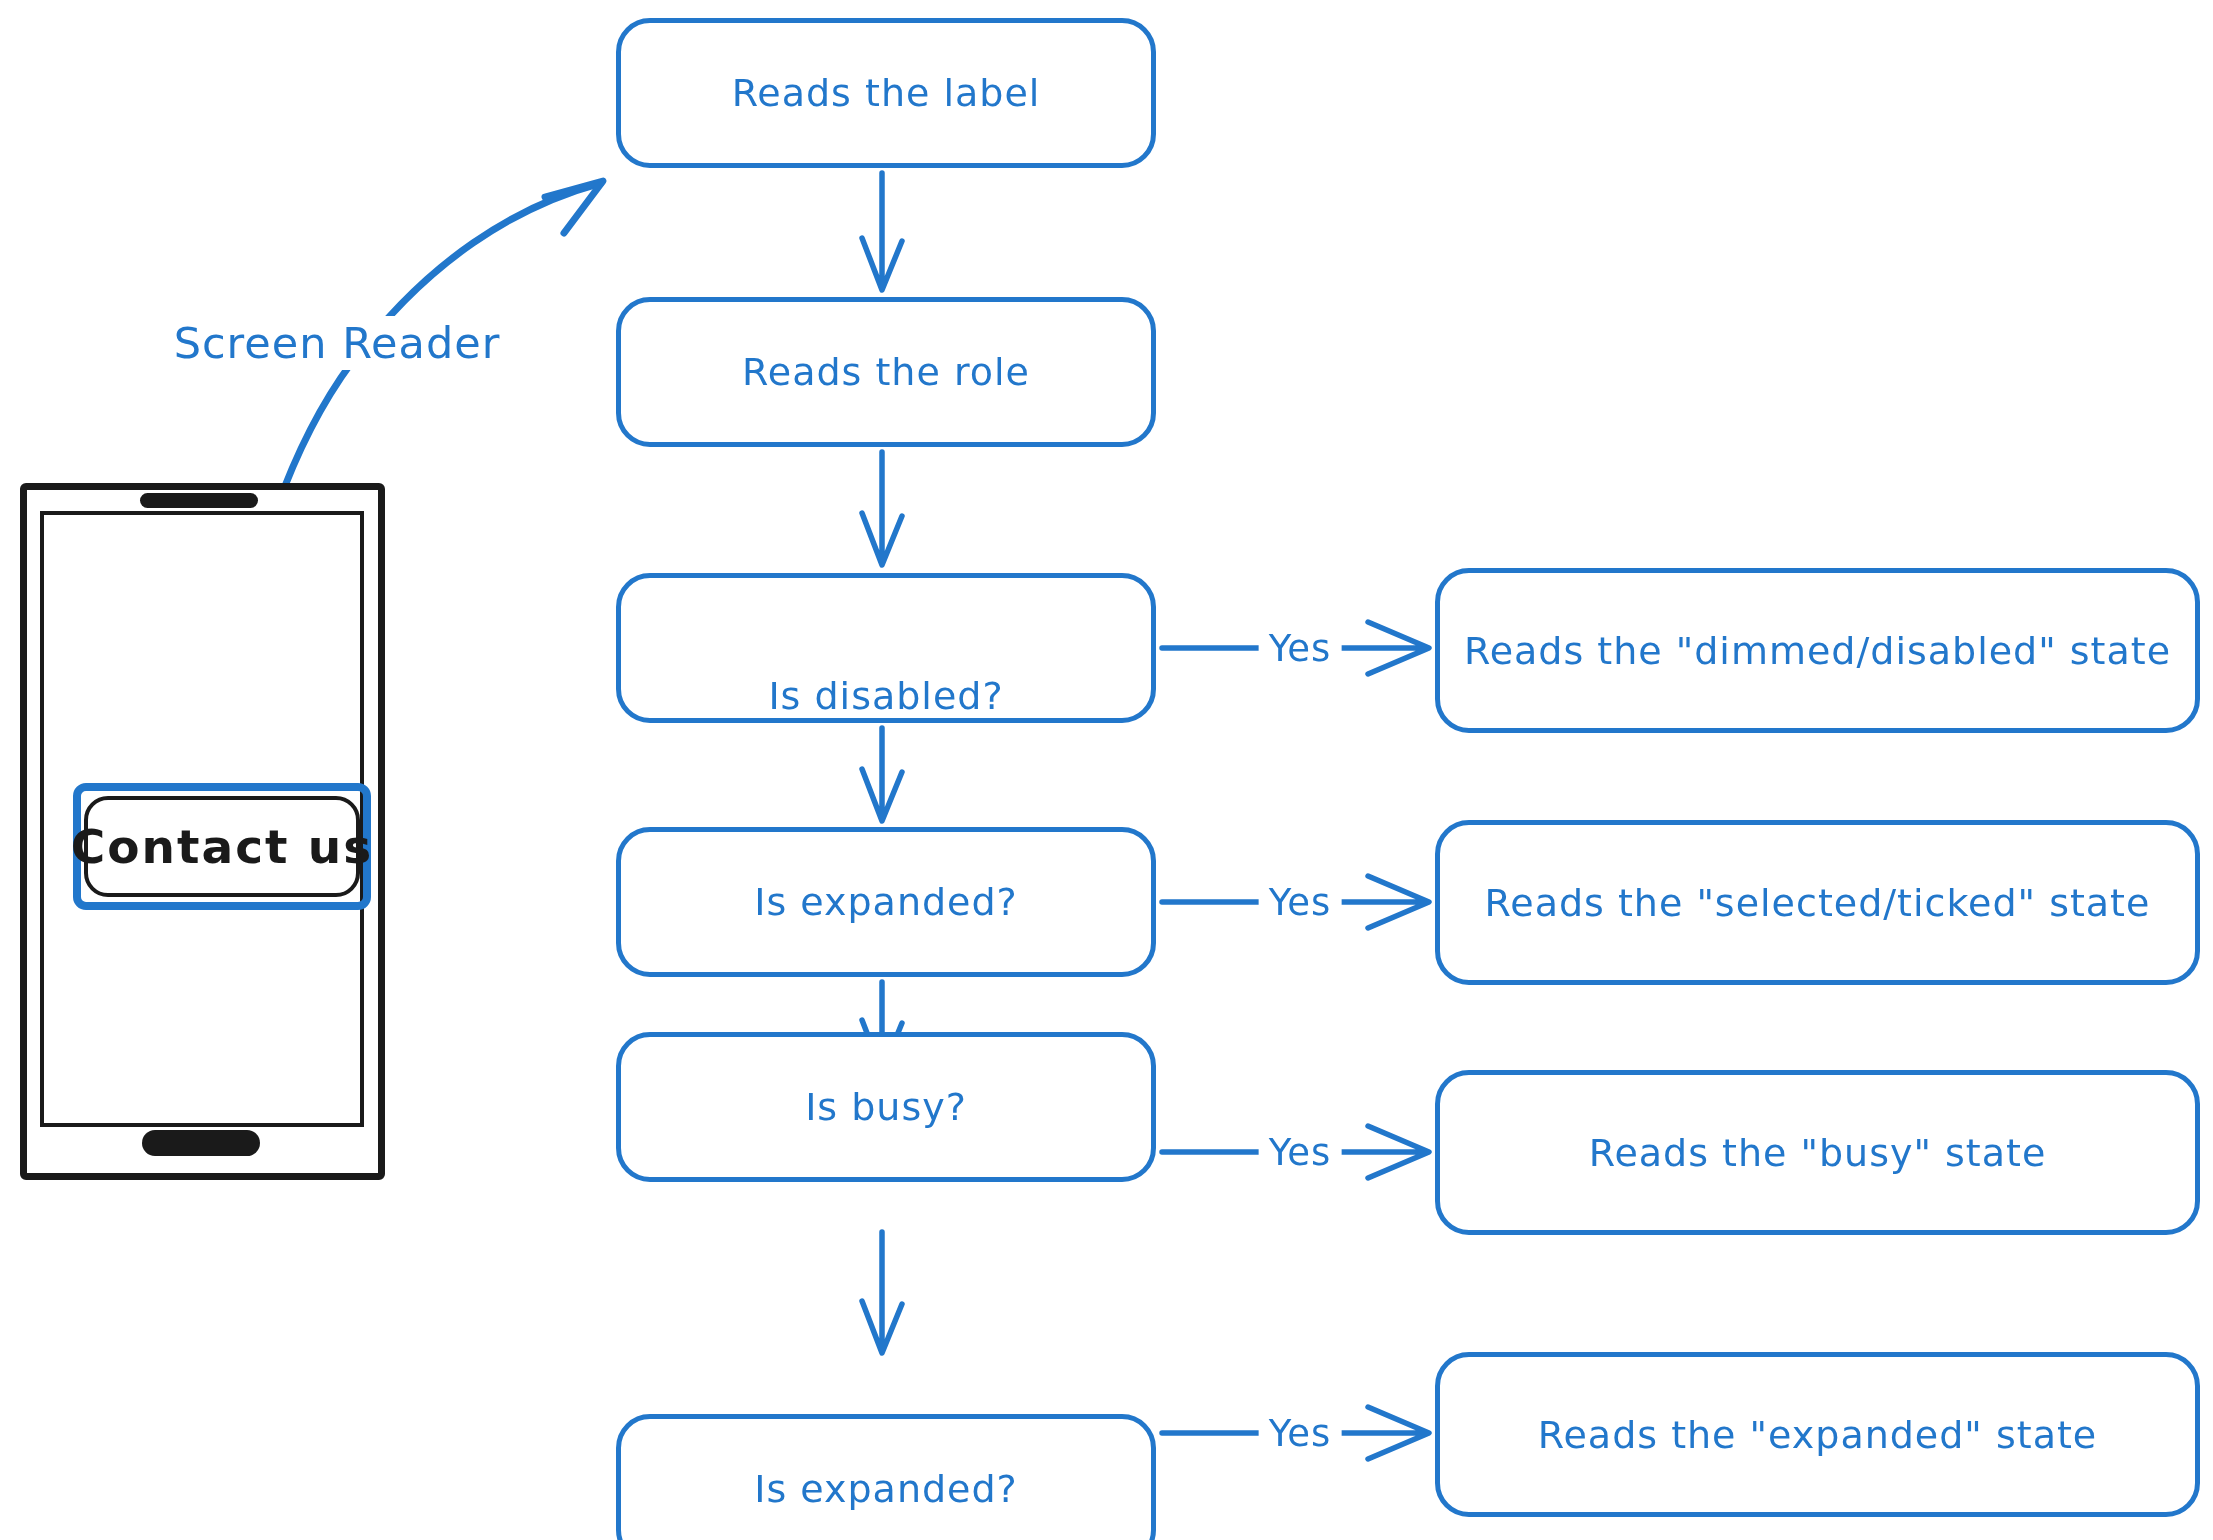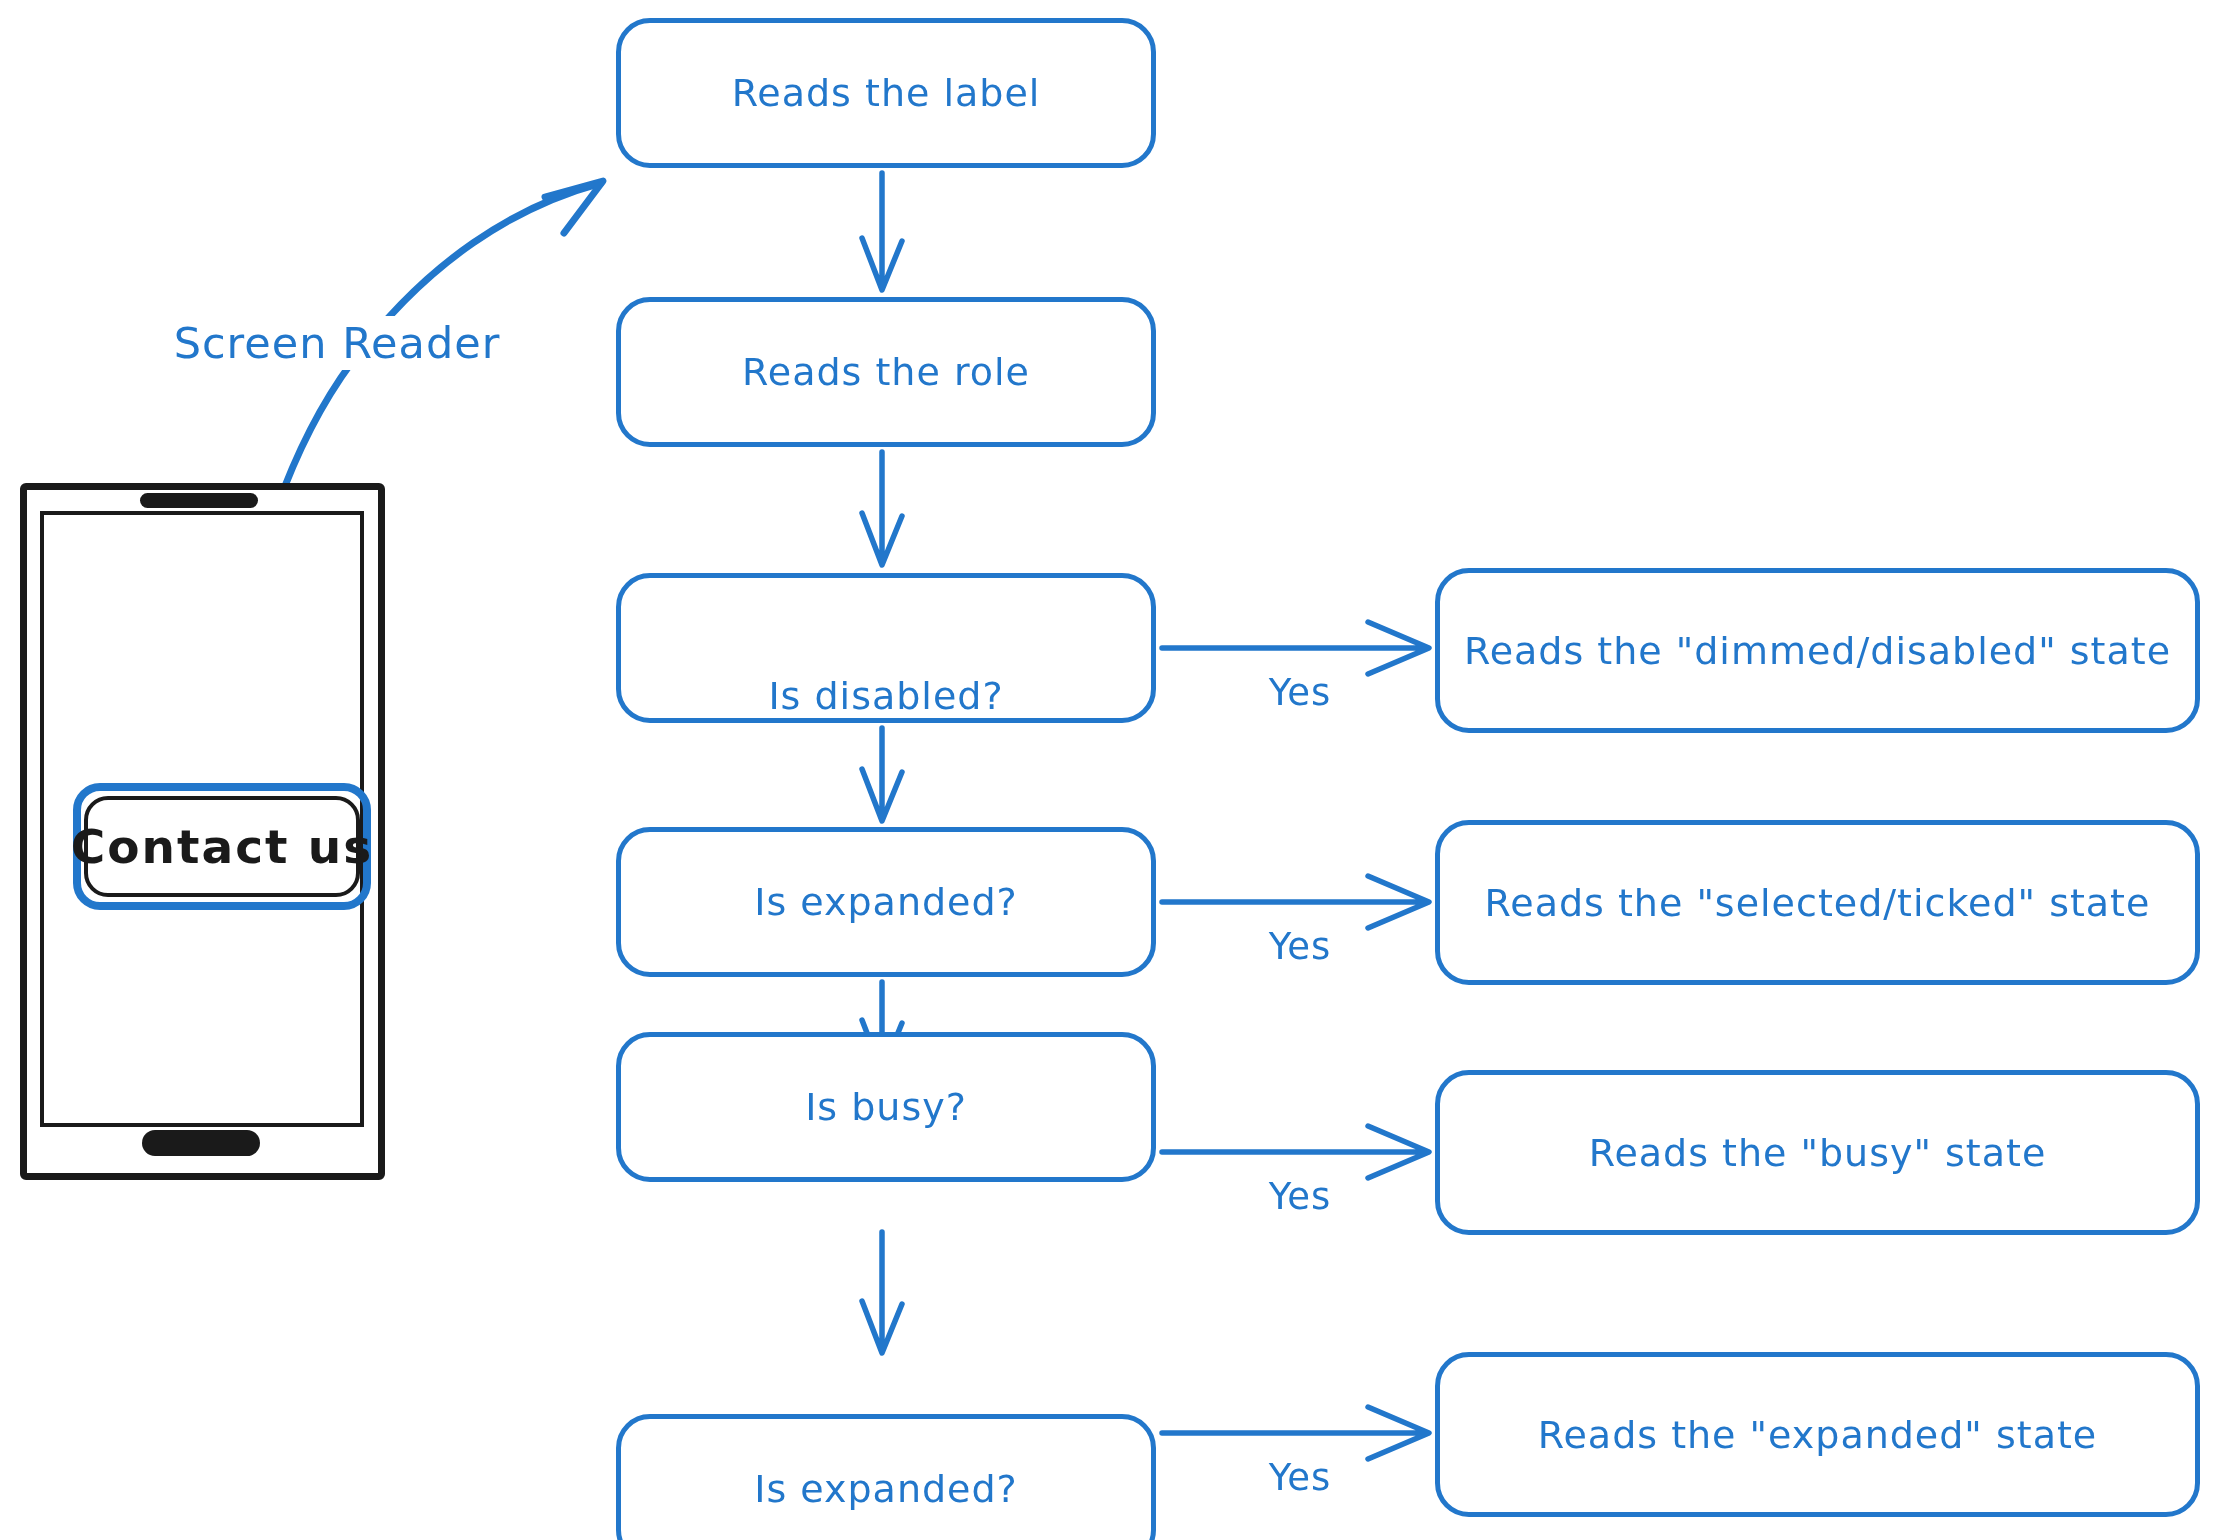--- a/index.html
+++ b/index.html
@@ -47,21 +47,20 @@
   
   .yes{
     position:absolute;
     z-index:3;
     color:var(--accent);
     background:var(--bg);
     font-size:37px;
     letter-spacing:1px;
     padding:0 10px;
     transform:translate(-50%,-50%);
-    margin-top:44px;
   }
   
   .annotation{
     position:absolute;
     z-index:3;
     color:var(--accent);
     background:var(--bg);
     font-size:43px;
     letter-spacing:1px;
     padding:2px 8px;
@@ -88,21 +87,21 @@
     background:var(--bg);
     box-sizing:border-box;
   }
   .phone .homebar{
     position:absolute;left:115px;bottom:17px;width:118px;height:26px;
     background:var(--ink);border-radius:13px;
   }
   .focus-ring{
     position:absolute;left:29px;top:268px;width:298px;height:127px;
     border:8px solid var(--accent);
-    border-radius:27px;
+    border-radius:13px;
     box-sizing:border-box;
     display:flex;align-items:center;justify-content:center;
   }
   .cta-button{
     width:276px;height:101px;
     border:4px solid var(--ink);
     border-radius:24px;
     box-sizing:border-box;
     display:flex;align-items:center;justify-content:center;
     background:var(--bg);

